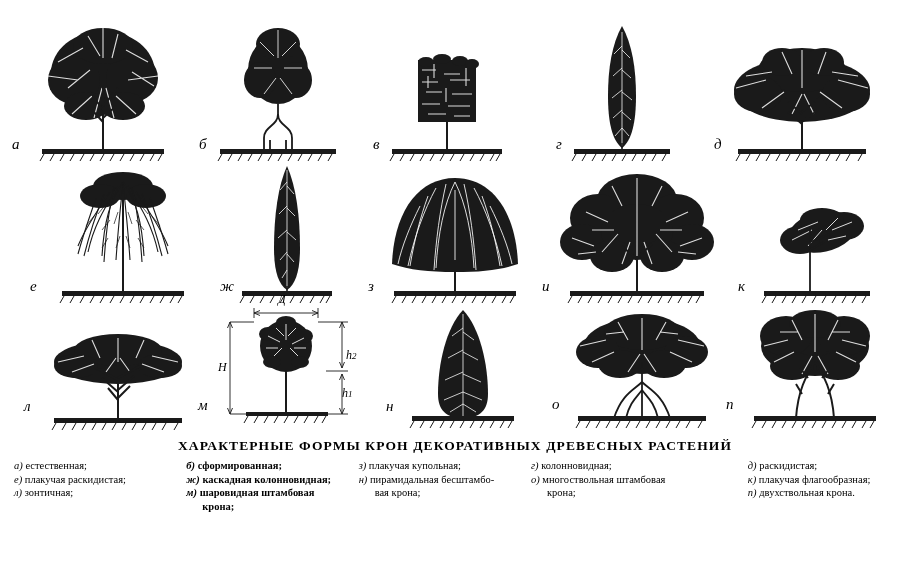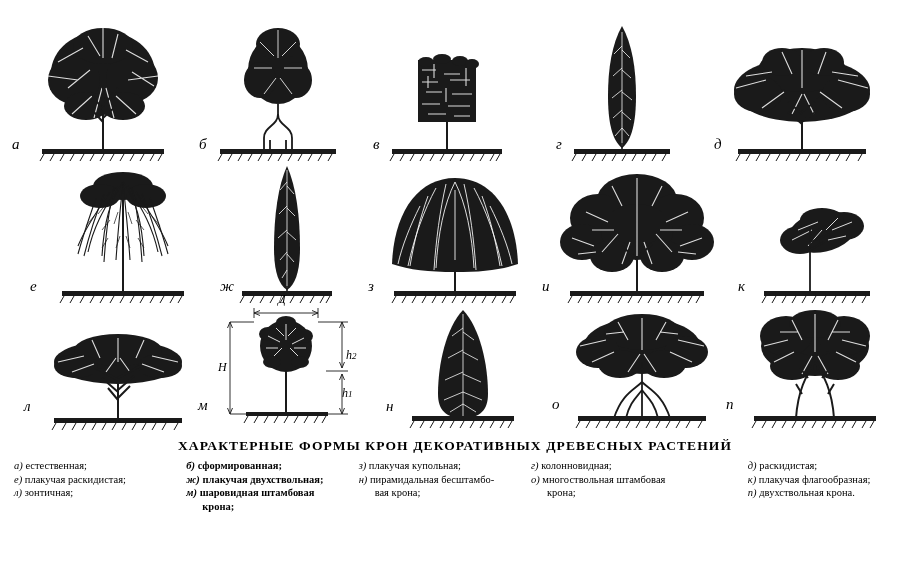--- a/index.html
+++ b/index.html
@@ -438,21 +438,21 @@
 
   <div class="legend">
     <div class="row">
       <div class="col c1">
         <div><span class="it">а)</span> <span>естественная;</span></div>
         <div><span class="it">е)</span> <span>плакучая раскидистая;</span></div>
         <div><span class="it">л)</span> <span>зонтичная;</span></div>
       </div>
       <div class="col c2">
         <div><span class="it">б)</span> <span>сформированная;</span></div>
-        <div><span class="it">ж)</span> <span>плакучая двухствольная;</span></div>
+        <div><span class="it">ж)</span> <span>каскадная колонновидная;</span></div>
         <div><span class="it">м)</span> <span>шаровидная штамбовая</span></div>
         <div style="padding-left:16px;"><span>крона;</span></div>
       </div>
       <div class="col c3">
         <div><span class="it">з)</span> <span>плакучая купольная;</span></div>
         <div><span class="it">н)</span> <span>пирамидальная бесштамбо-</span></div>
         <div style="padding-left:16px;"><span>вая крона;</span></div>
       </div>
       <div class="col c4">
         <div><span class="it">г)</span> <span>колонновидная;</span></div>

